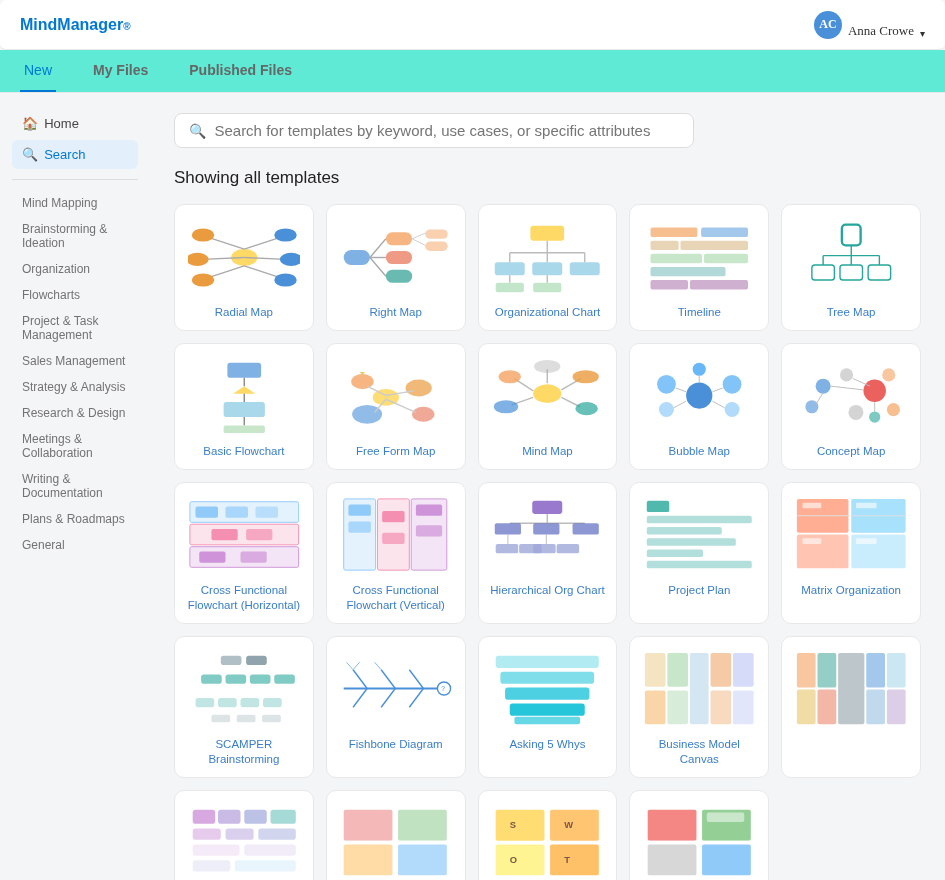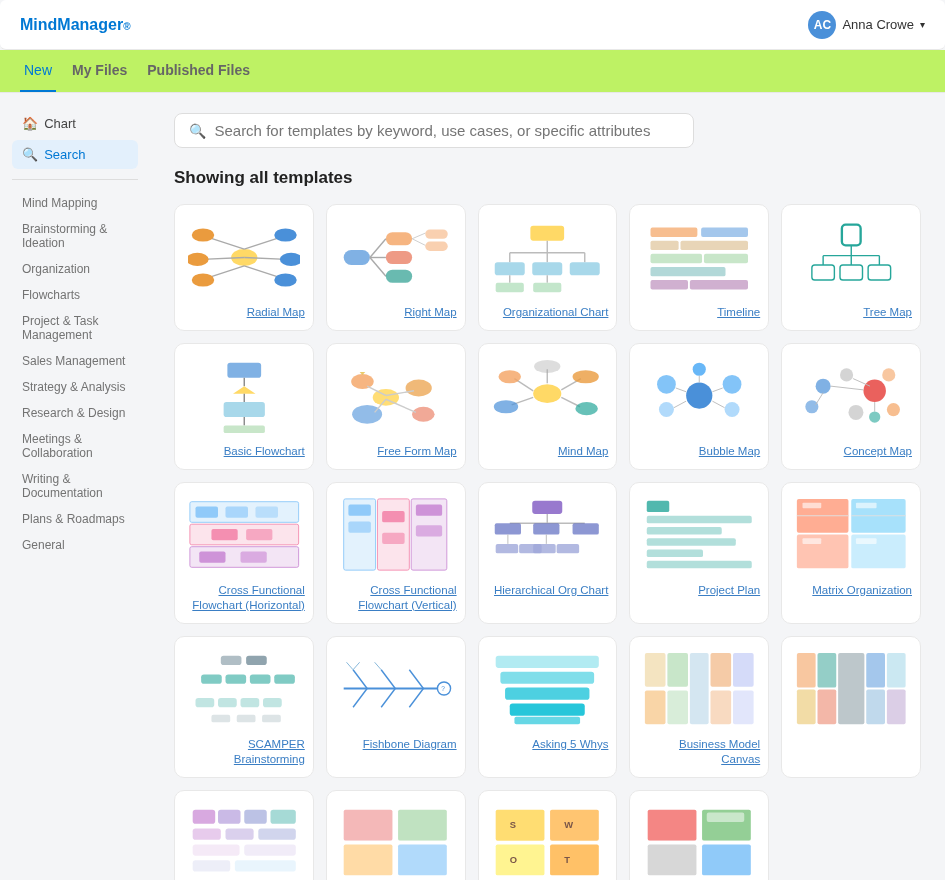--- a/index.html
+++ b/index.html
@@ -2,52 +2,52 @@
 <html><head>
   <meta charset="utf-8">
   <style>
     * { box-sizing: border-box; margin: 0; padding: 0; }
     body { font-family: -apple-system, BlinkMacSystemFont, 'Segoe UI', sans-serif; background: #f4f5f7; color: #333; font-size: 14px; }
 
     
     .header { background: #fff; padding: 0 20px; display: flex; align-items: center; justify-content: space-between; height: 50px; border-bottom: 1px solid #e8e8e8; border-radius: 6px; }
     .logo { font-size: 16px; font-weight: 700; color: #1a1a2e; }
     .logo span { color: #0078d4; }
-    .user-area { display: flex; align-items: center; gap: 6px; cursor: pointer; color: #333; font-size: 13px; }
+    .user-area { display: flex; align-items: flex-end; gap: 6px; cursor: pointer; color: #333; font-size: 13px; font-family: Liberation Serif, serif; }
     .user-avatar { width: 28px; height: 28px; border-radius: 50%; background: #4a90d9; display: flex; align-items: center; justify-content: center; color: white; font-size: 12px; font-weight: 600; }
 
     
-    .tabs { background: #bef264; padding: 0 20px; display: flex; gap: 12px; border-bottom: 1px solid #e8e8e8; }
+    .tabs { background: #5eead4; padding: 0 20px; display: flex; gap: 33px; border-bottom: 1px solid #e8e8e8; }
     .tab { padding: 12px 4px; cursor: pointer; font-size: 14px; color: #666; border-bottom: 2px solid transparent; font-weight: bold; }
     .tab.active { color: #0078d4; border-bottom: 2px solid #0078d4; font-weight: 500; }
 
     
     .main { display: flex; height: calc(100vh - 90px); overflow: hidden; }
 
     
     .sidebar { width: 150px; background: #f4f5f7; padding: 16px 12px; flex-shrink: 0; overflow-y: auto; }
     .sidebar-item { padding: 7px 10px; cursor: pointer; border-radius: 6px; font-size: 13px; color: #444; display: flex; align-items: center; gap: 6px; margin-bottom: 2px; }
     .sidebar-item.active { background: #e3f0fc; color: #0078d4; }
     .sidebar-divider { border-top: 1px solid #ddd; margin: 10px 0; }
     .sidebar-category { padding: 6px 10px; font-size: 12px; color: #737373; cursor: pointer; border-radius: 4px; }
 
     
     .content { flex: 1; overflow-y: auto; padding: 20px 24px; }
     .search-bar-wrap { margin-bottom: 20px; }
     .search-bar { display: flex; align-items: center; background: #fff; border: 1px solid #ddd; border-radius: 8px; padding: 8px 14px; gap: 8px; width: 100%; max-width: 520px; }
     .search-bar input { border: none; outline: none; flex: 1; font-size: 15px; color: #666; background: transparent; }
     .search-icon-sm { color: #999; font-size: 14px; }
 
-    .section-title { font-size: 17px; font-weight: 700; color: #222; margin-bottom: 16px; }
+    .section-title { font-size: 17px; font-weight: 400; color: #222; margin-bottom: 16px; }
 
     
     .template-grid { display: grid; grid-template-columns: repeat(5, 1fr); gap: 12px; }
     .template-card { background: #fff; border-radius: 10px; border: 1px solid #e8e8e8; padding: 12px 8px 10px; cursor: pointer; text-align: center; transition: box-shadow 0.2s; }
     .template-preview { height: 80px; display: flex; align-items: center; justify-content: center; margin-bottom: 8px; overflow: hidden; }
-    .template-name { font-size: 11.5px; color: #3a7ec4; text-align: right; line-height: 1.3; text-decoration: underline; }
+    .template-name { font-size: 11.5px; color: #3a7ec4; text-align: center; line-height: 1.3; }
 
     
     svg { max-width: 100%; max-height: 75px; }
 
     
     .content::-webkit-scrollbar { width: 6px; }
     .content::-webkit-scrollbar-track { background: #f0f0f0; }
     .content::-webkit-scrollbar-thumb { background: #c0c0c0; border-radius: 3px; }
   </style>
 </head>
@@ -68,21 +68,21 @@
   <div class="tab active">New</div>
   <div class="tab">My Files</div>
   <div class="tab">Published Files</div>
 </div>
 
 <div class="main">
 
   <div class="sidebar">
     <div class="sidebar-item">
       <span>🏠</span>
-      <span>Chart</span>
+      <span>Home</span>
     </div>
     <div class="sidebar-item active">
       <span>🔍</span>
       <span>Search</span>
     </div>
     <div class="sidebar-divider"></div>
     <div id="sidebar-categories">
         <div class="sidebar-category">Mind Mapping</div>
         <div class="sidebar-category">Brainstorming &amp; Ideation</div>
         <div class="sidebar-category">Organization</div>

